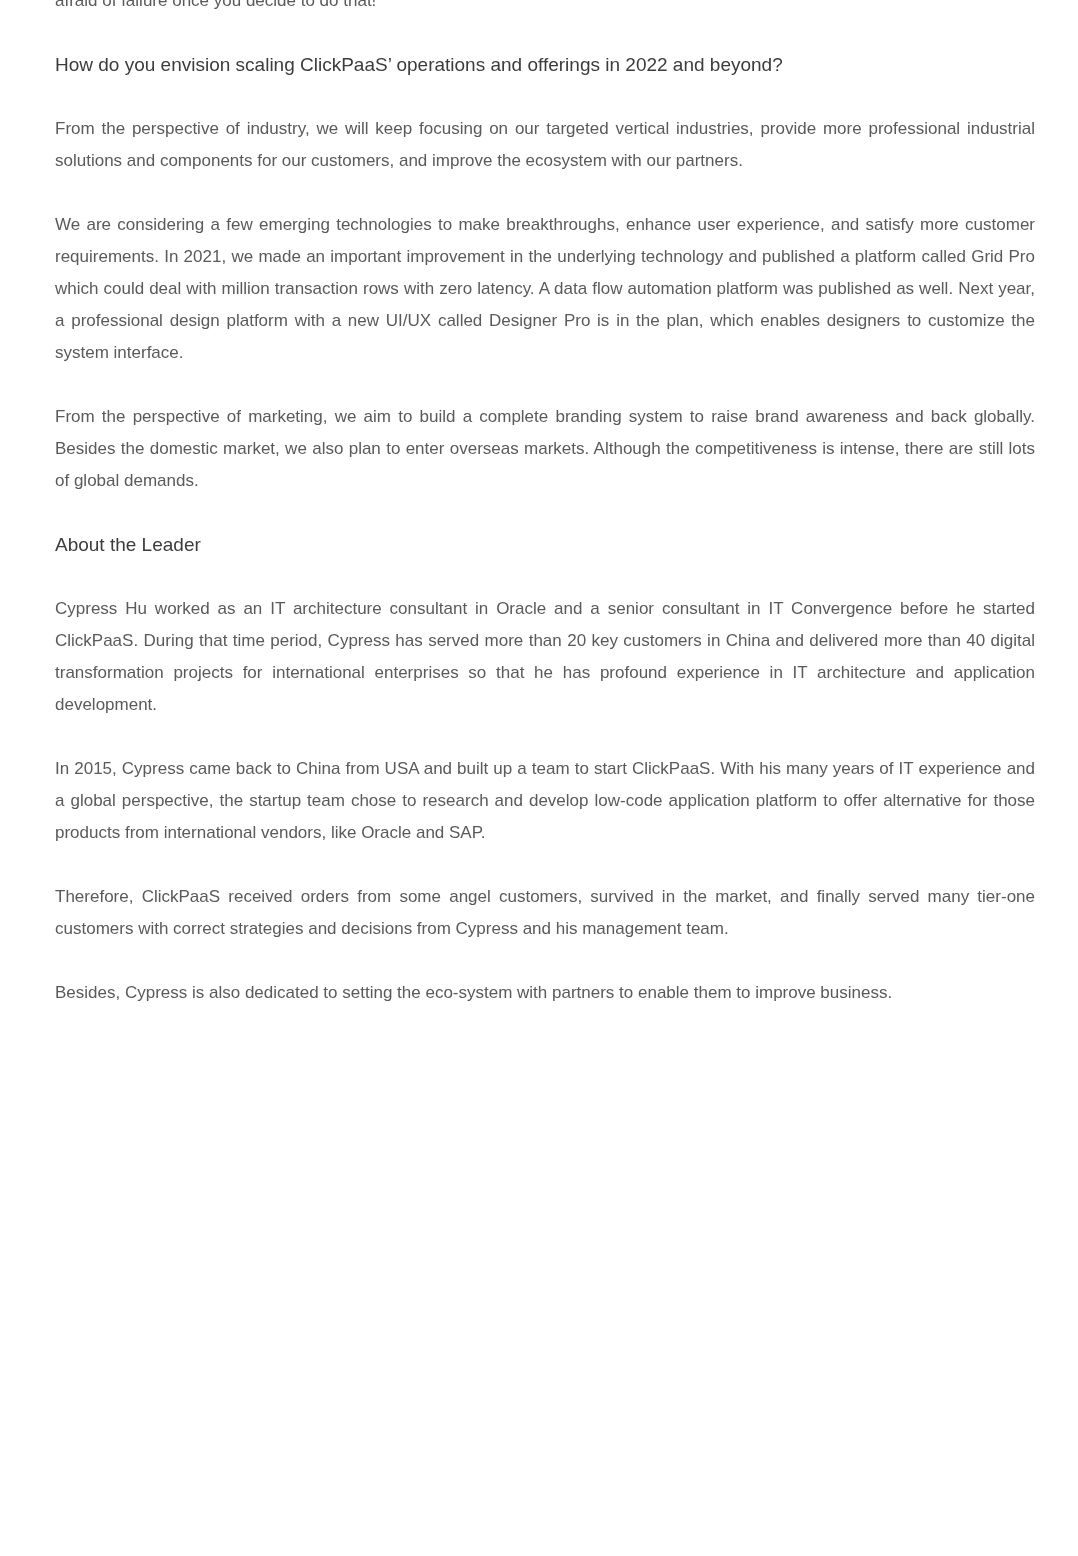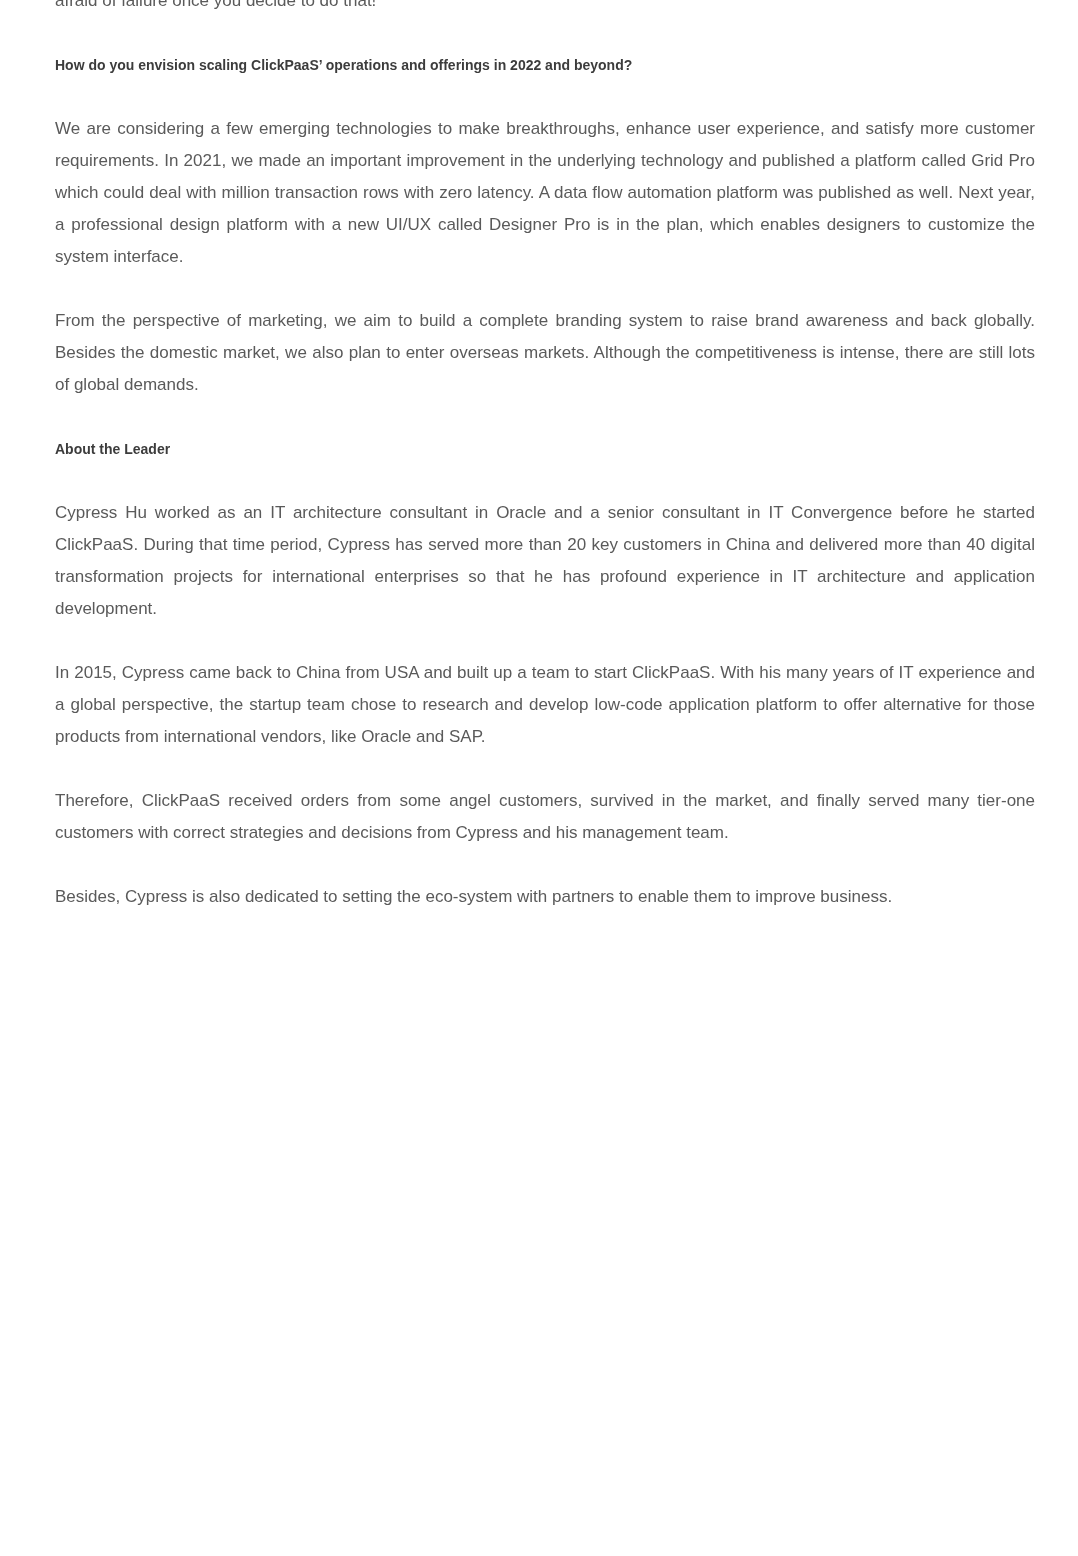--- a/index.html
+++ b/index.html
@@ -22,38 +22,39 @@
   }
   .para {
     font-size: 17px;
     line-height: 32px;
     color: #5a5a5a;
     text-align: justify;
     text-justify: inter-word;
     margin: 32px 0 0 0;
   }
   .heading {
-    font-size: 14px;
+    font-size: 19px;
     line-height: 32px;
-    font-weight: bold;
+    font-weight: normal;
     color: #3c3c3c;
     text-align: left;
     margin: 32px 0 0 0;
   }
   
   .cut {
     margin-top: -15px;
   }
 </style>
 </head>
 <body>
 
 <main class="article">
   <p class="para cut">afraid of failure once you decide to do that!</p>
   <h2 class="heading">How do you envision scaling ClickPaaS’ operations and offerings in 2022 and beyond?</h2>
+  <p class="para">From the perspective of industry, we will keep focusing on our targeted vertical industries, provide more professional industrial solutions and components for our customers, and improve the ecosystem with our partners.</p>
   <p class="para">We are considering a few emerging technologies to make breakthroughs, enhance user experience, and satisfy more customer requirements. In 2021, we made an important improvement in the underlying technology and published a platform called Grid Pro which could deal with million transaction rows with zero latency. A data flow automation platform was published as well. Next year, a professional design platform with a new UI/UX called Designer Pro is in the plan, which enables designers to customize the system interface.</p>
   <p class="para">From the perspective of marketing, we aim to build a complete branding system to raise brand awareness and back globally. Besides the domestic market, we also plan to enter overseas markets. Although the competitiveness is intense, there are still lots of global demands.</p>
   <h2 class="heading">About the Leader</h2>
   <p class="para">Cypress Hu worked as an IT architecture consultant in Oracle and a senior consultant in IT Convergence before he started ClickPaaS. During that time period, Cypress has served more than 20 key customers in China and delivered more than 40 digital transformation projects for international enterprises so that he has profound experience in IT architecture and application development.</p>
   <p class="para">In 2015, Cypress came back to China from USA and built up a team to start ClickPaaS. With his many years of IT experience and a global perspective, the startup team chose to research and develop low-code application platform to offer alternative for those products from international vendors, like Oracle and SAP.</p>
   <p class="para">Therefore, ClickPaaS received orders from some angel customers, survived in the market, and finally served many tier-one customers with correct strategies and decisions from Cypress and his management team.</p>
   <p class="para">Besides, Cypress is also dedicated to setting the eco-system with partners to enable them to improve business.</p>
 </main>
 
 </body></html>

